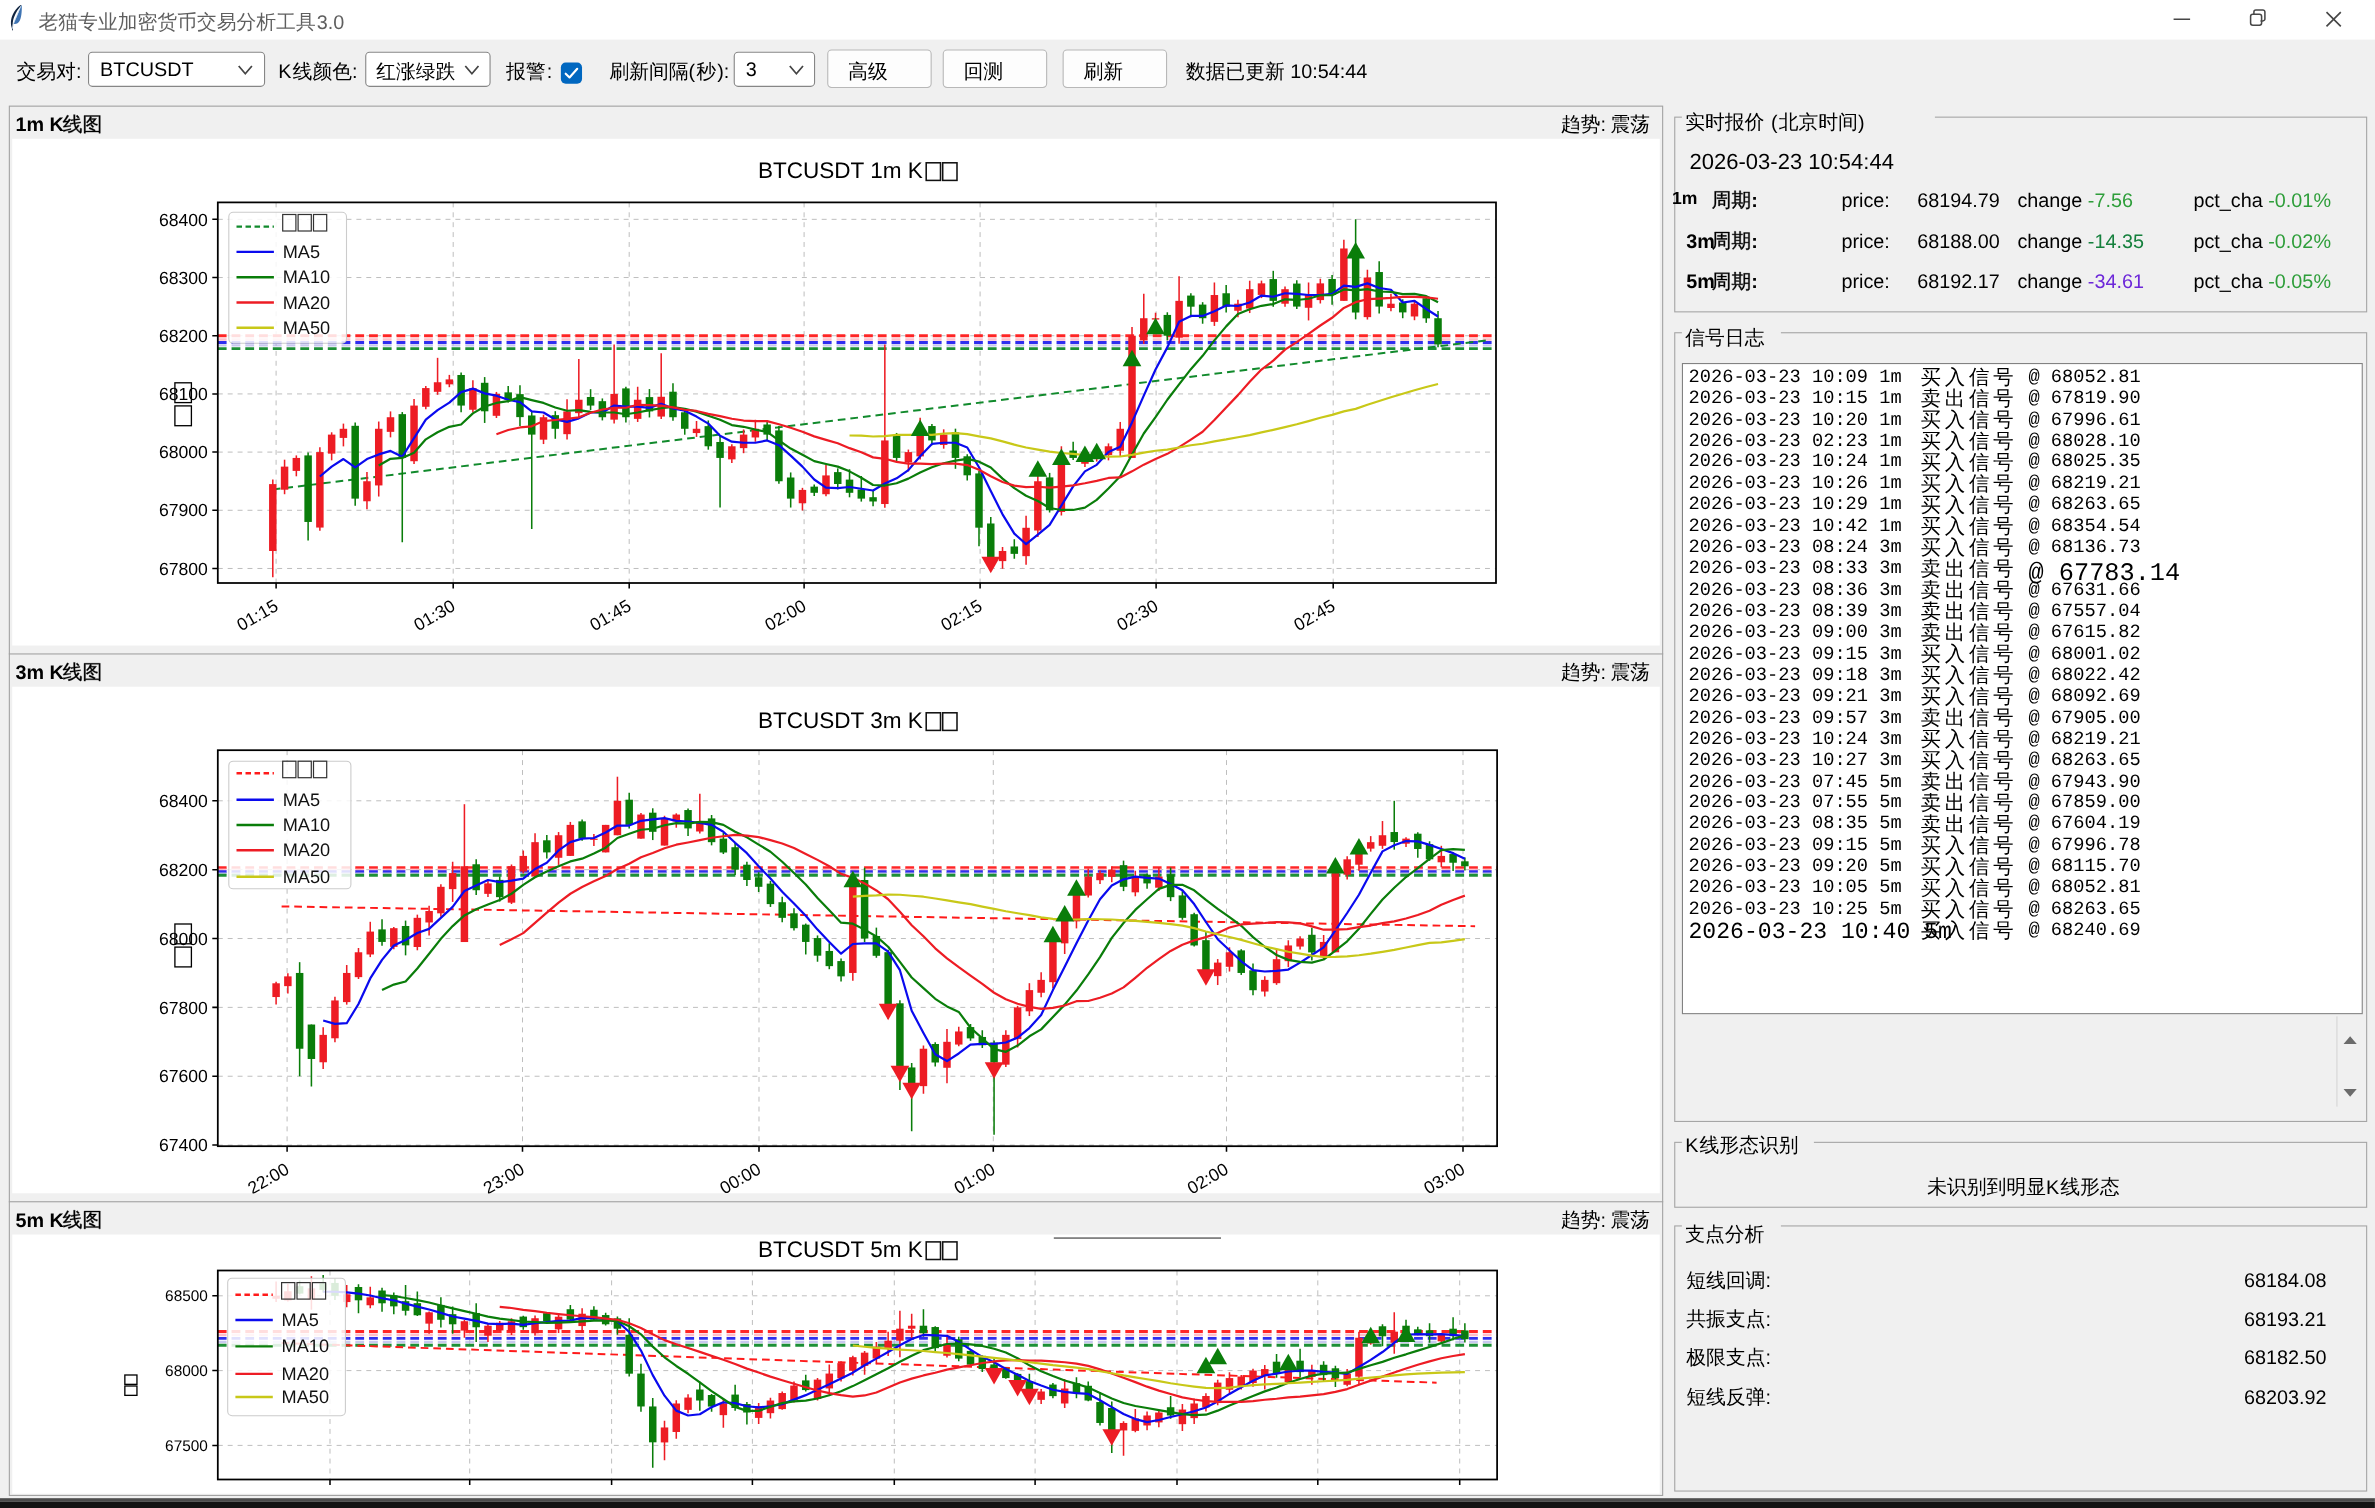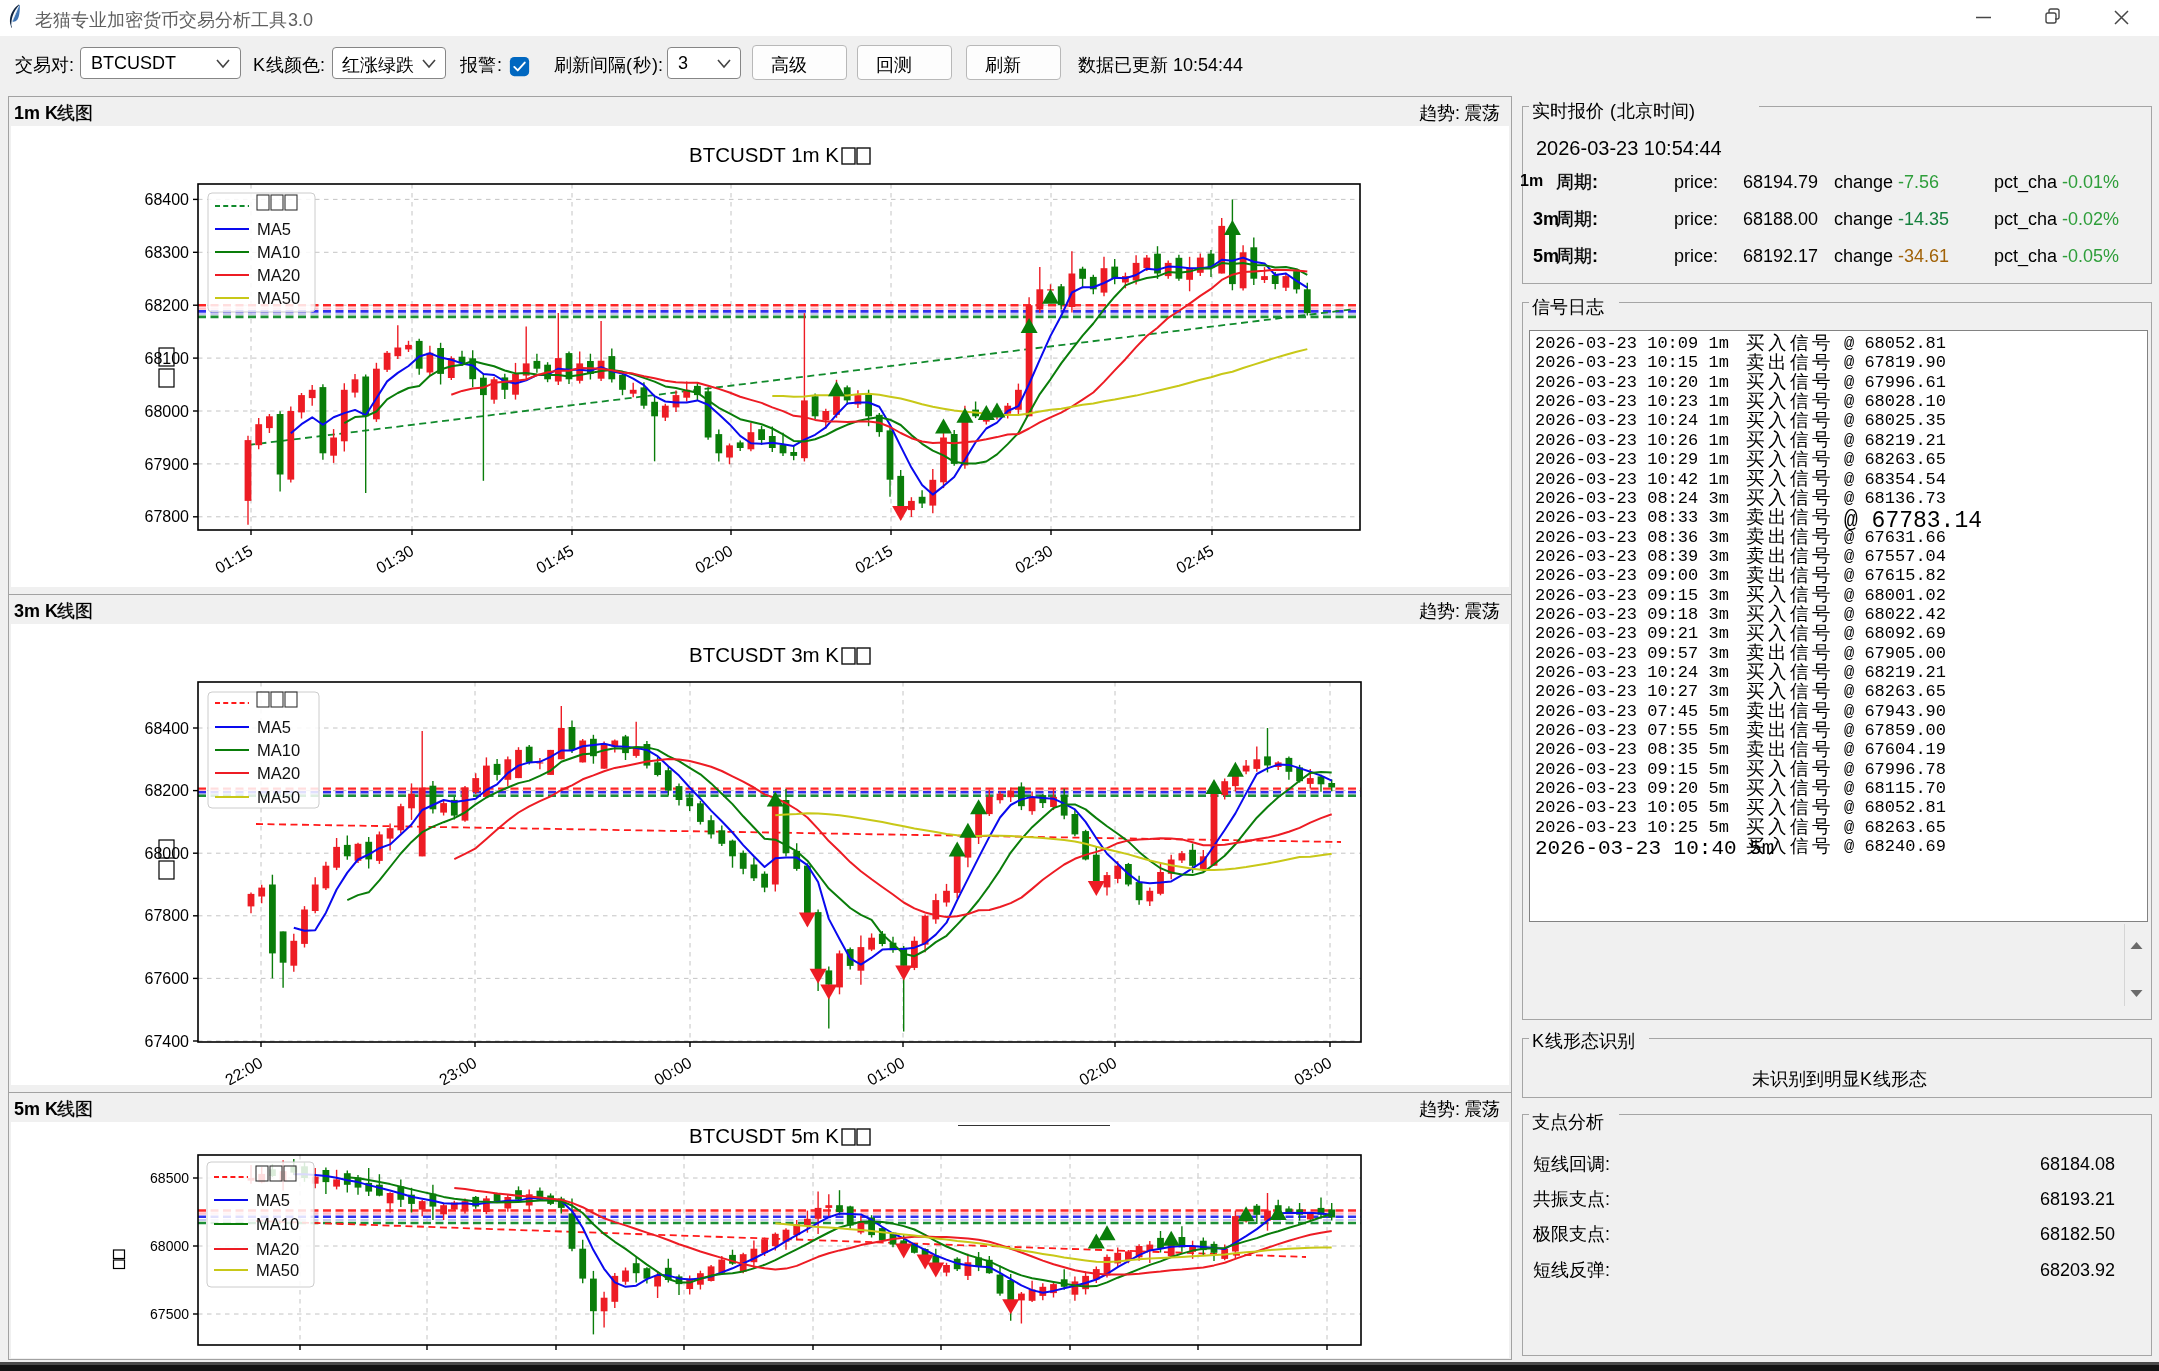--- a/index.html
+++ b/index.html
@@ -55,30 +55,30 @@
     <div class="lat" style="left:1834px;top:172px;font-size:18px">change <span style="color:#2e9e3a">-7.56</span></div>
     <div class="lat" style="left:1994px;top:172px;font-size:18px">pct_cha <span style="color:#2e9e3a">-0.01%</span></div>
     <div class="lat" style="left:1533px;top:209px;font-size:18px;font-weight:bold">3m</div>
     <div class="lat" style="left:1674px;top:209px;font-size:18px">price:</div>
     <div class="lat" style="left:1743px;top:209px;font-size:18px">68188.00</div>
     <div class="lat" style="left:1834px;top:209px;font-size:18px">change <span style="color:#15803d">-14.35</span></div>
     <div class="lat" style="left:1994px;top:209px;font-size:18px">pct_cha <span style="color:#2e9e3a">-0.02%</span></div>
     <div class="lat" style="left:1533px;top:246px;font-size:18px;font-weight:bold">5m</div>
     <div class="lat" style="left:1674px;top:246px;font-size:18px">price:</div>
     <div class="lat" style="left:1743px;top:246px;font-size:18px">68192.17</div>
-    <div class="lat" style="left:1834px;top:246px;font-size:18px">change <span style="color:#a16207">-34.61</span></div>
+    <div class="lat" style="left:1834px;top:246px;font-size:18px">change <span style="color:#6d28d9">-34.61</span></div>
     <div class="lat" style="left:1994px;top:246px;font-size:18px">pct_cha <span style="color:#2e9e3a">-0.05%</span></div>
     <div class="abs" style="left:1529px;top:330px;width:619px;height:592px;background:#fff;border:1px solid #828282"></div>
     <div class="lat" style="left:1535px;top:334.0px;font-size:17px;font-family:'Liberation Mono',monospace">2026-03-23 10:09 1m</div>
     <div class="lat" style="left:1844px;top:334.0px;font-size:17px;font-family:'Liberation Mono',monospace">@ 68052.81</div>
     <div class="lat" style="left:1535px;top:353.4px;font-size:17px;font-family:'Liberation Mono',monospace">2026-03-23 10:15 1m</div>
     <div class="lat" style="left:1844px;top:353.4px;font-size:17px;font-family:'Liberation Mono',monospace">@ 67819.90</div>
     <div class="lat" style="left:1535px;top:372.7px;font-size:17px;font-family:'Liberation Mono',monospace">2026-03-23 10:20 1m</div>
     <div class="lat" style="left:1844px;top:372.7px;font-size:17px;font-family:'Liberation Mono',monospace">@ 67996.61</div>
-    <div class="lat" style="left:1535px;top:392.1px;font-size:17px;font-family:'Liberation Mono',monospace">2026-03-23 10:23 1m</div>
+    <div class="lat" style="left:1535px;top:392.1px;font-size:17px;font-family:'Liberation Mono',monospace">2026-03-23 02:23 1m</div>
     <div class="lat" style="left:1844px;top:392.1px;font-size:17px;font-family:'Liberation Mono',monospace">@ 68028.10</div>
     <div class="lat" style="left:1535px;top:411.4px;font-size:17px;font-family:'Liberation Mono',monospace">2026-03-23 10:24 1m</div>
     <div class="lat" style="left:1844px;top:411.4px;font-size:17px;font-family:'Liberation Mono',monospace">@ 68025.35</div>
     <div class="lat" style="left:1535px;top:430.8px;font-size:17px;font-family:'Liberation Mono',monospace">2026-03-23 10:26 1m</div>
     <div class="lat" style="left:1844px;top:430.8px;font-size:17px;font-family:'Liberation Mono',monospace">@ 68219.21</div>
     <div class="lat" style="left:1535px;top:450.1px;font-size:17px;font-family:'Liberation Mono',monospace">2026-03-23 10:29 1m</div>
     <div class="lat" style="left:1844px;top:450.1px;font-size:17px;font-family:'Liberation Mono',monospace">@ 68263.65</div>
     <div class="lat" style="left:1535px;top:469.5px;font-size:17px;font-family:'Liberation Mono',monospace">2026-03-23 10:42 1m</div>
     <div class="lat" style="left:1844px;top:469.5px;font-size:17px;font-family:'Liberation Mono',monospace">@ 68354.54</div>
     <div class="lat" style="left:1535px;top:488.8px;font-size:17px;font-family:'Liberation Mono',monospace">2026-03-23 08:24 3m</div>

